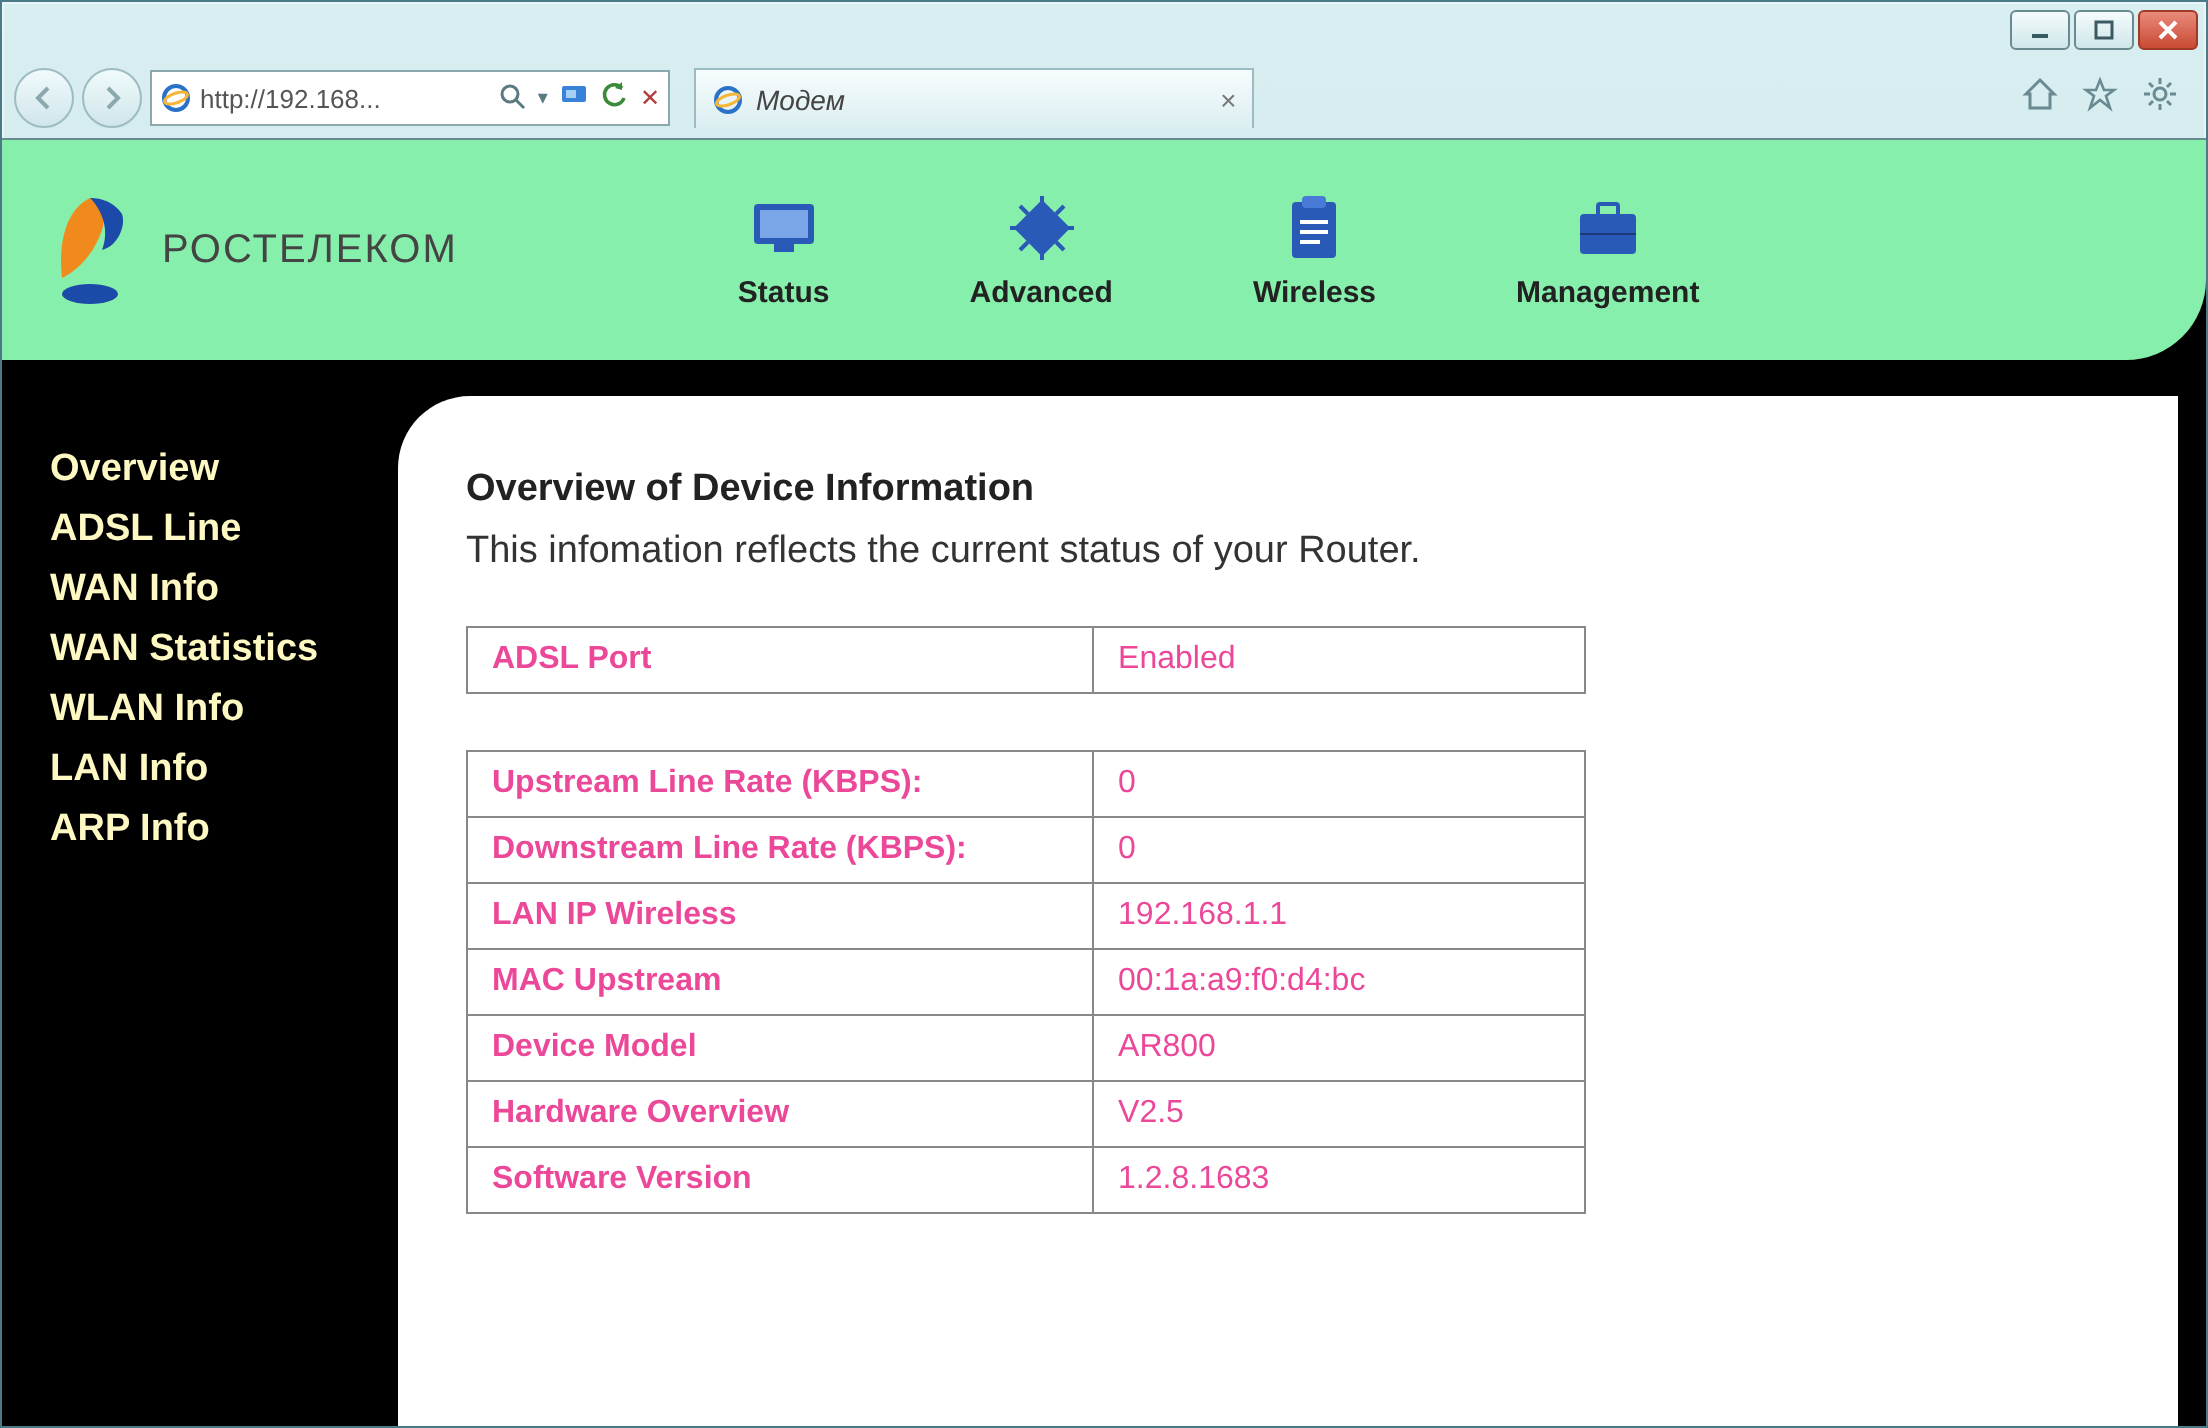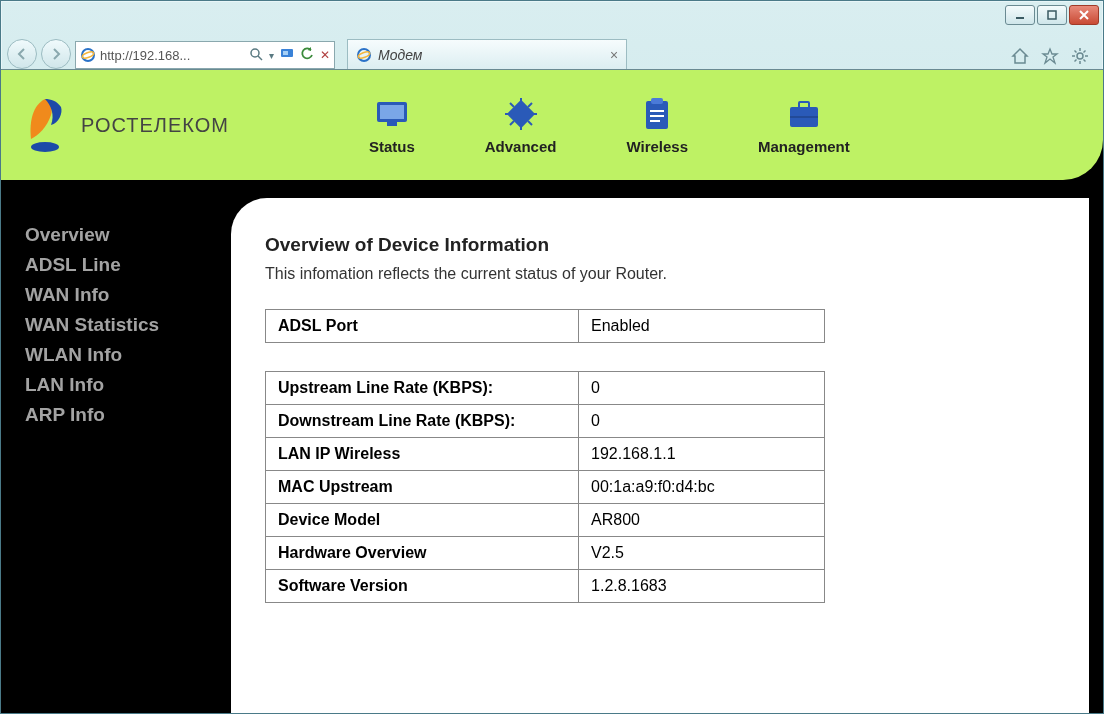--- a/index.html
+++ b/index.html
@@ -34,21 +34,21 @@
   display: flex; align-items: center; justify-content: center;
   background: linear-gradient(#f4fbfc,#cfe6ea);
   font-size: 11px;
   color: #3a5a62;
 }
 .win-btn.close { background: linear-gradient(#e88a7a, #c94a34); color:#fff; border-color:#a03a28;}
 .win-btn.close svg path{stroke:#fff;}
 .toolbar {
   height: 40px;
   display: flex;
-  align-items: flex-end;
+  align-items: center;
   padding: 0 6px;
   gap: 4px;
 }
 .nav-circle {
   width: 30px; height: 30px;
   border-radius: 50%;
   border: 1px solid #9cbcc2;
   background: linear-gradient(#f0fafc,#d0e6ea);
   display:flex;align-items:center;justify-content:center;
   color:#7a9aa0;
@@ -87,69 +87,69 @@
 .right-icons svg { width:18px;height:18px;}
 
 .content-area {
   flex:1;
   background:#000;
   border-top: 1px solid #6a8a92;
   overflow:hidden;
   position:relative;
 }
 .top-banner {
-  background:#bef264;
+  background:#86efac;
   height: 110px;
   display:flex;
   align-items:center;
   border-bottom-right-radius: 40px;
   position:relative;
 }
 .logo-block { display:flex; align-items:center; margin-left:20px;}
 .logo-text { font-size:20px; color:#444; font-family: Verdana, sans-serif; letter-spacing:1px; margin-left:12px;}
 .top-nav { display:flex; gap:70px; margin-left:140px;}
 .top-nav-item { text-align:center; font-size:15px; font-weight:bold; color:#222;}
 .top-nav-item .icon-box { height:36px; display:flex; align-items:center; justify-content:center; margin-bottom:6px;}
 
 .body-row { display:flex; height: calc(100% - 110px);}
 .sidebar {
-  width: 230px;
+  width: 198px;
   background:#000;
-  color:#a3a3a3;
+  color:#fef9c3;
   padding: 40px 16px 0 24px;
 }
 .sidebar-item {
   font-size:19px;
   font-weight:bold;
   font-family: Verdana, sans-serif;
   padding: 4px 0;
   cursor:pointer;
 }
 .main-panel {
   flex:1;
   background:#fff;
   border-top-left-radius: 36px;
   margin-top: 18px;
   margin-right: 14px;
   padding: 36px 34px;
   font-family: Verdana, sans-serif;
   color:#222;
 }
 .main-panel h2 { font-size:19px; margin-bottom: 9px;}
-.main-panel .sub { font-size:16px; margin-bottom: 26px; color:#333;}
+.main-panel .sub { font-size:19px; margin-bottom: 26px; color:#333;}
 table.info {
   border-collapse: collapse;
   width: 560px;
   margin-bottom: 28px;
 }
 table.info td {
   border: 1px solid #888;
   padding: 7px 12px;
   font-size:16px;
-  color:#000000;
+  color:#ec4899;
 }
 table.info td:first-child { font-weight:bold; width: 56%; background:#fff;}
 table.info td:last-child { background:#fff;}
 </style>
 </head>
 <body>
 
 <div class="window">
 
   <div class="titlebar">

